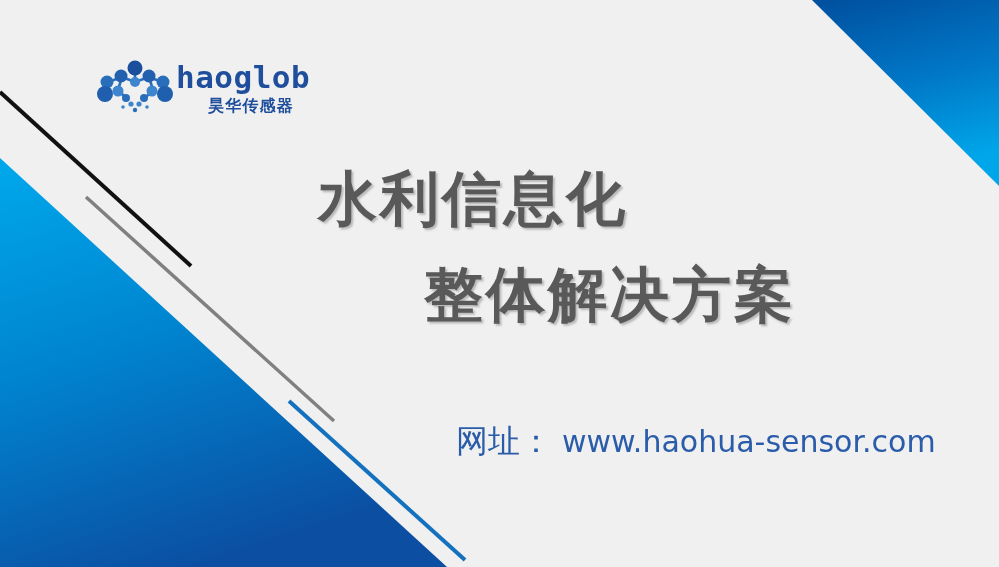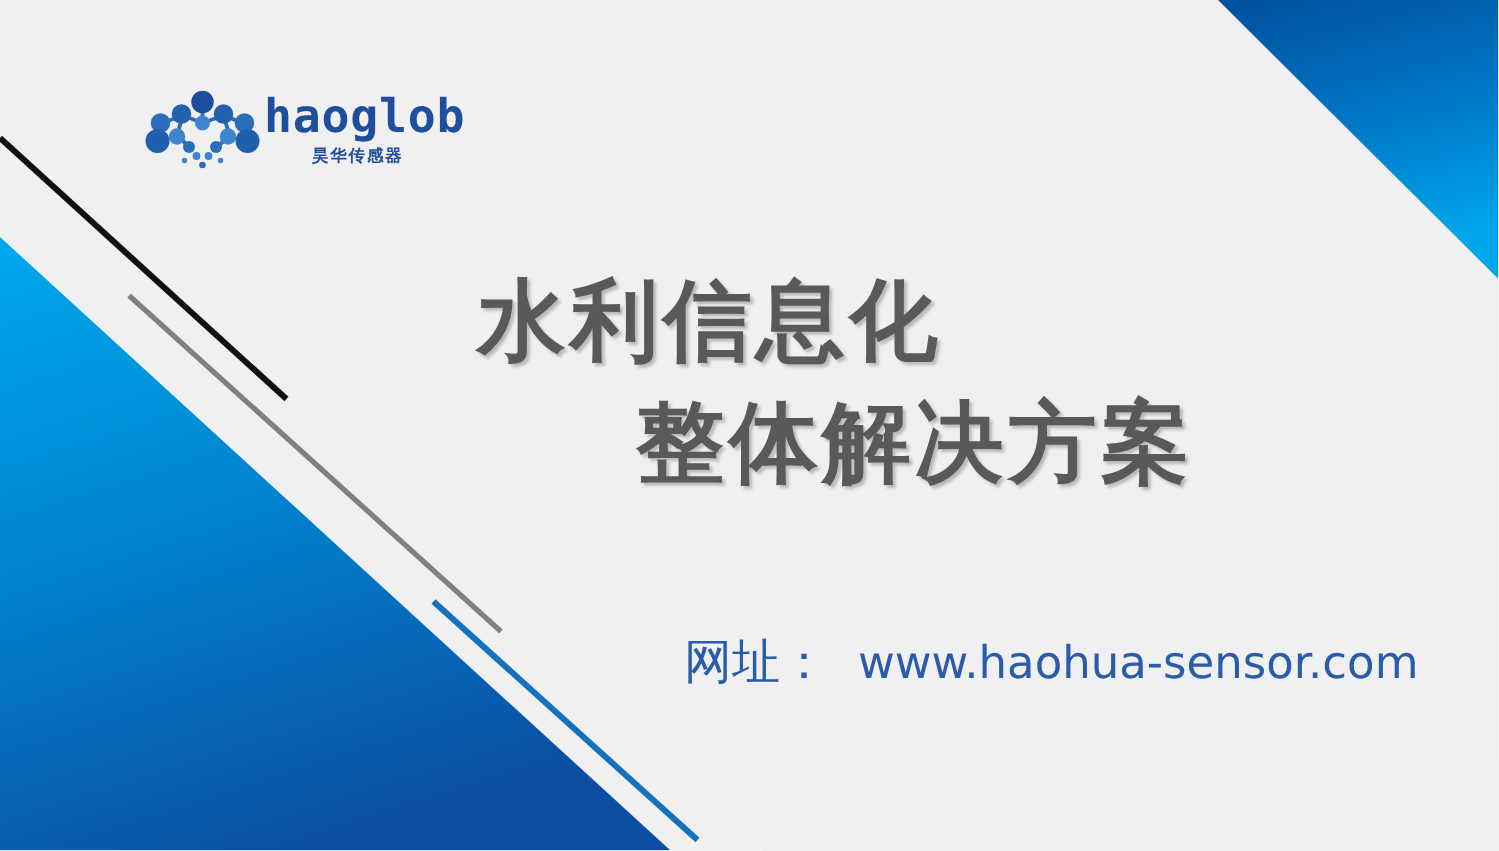--- a/index.html
+++ b/index.html
@@ -41,21 +41,21 @@
     position: absolute;
     left: 80px;
     top: 0px;
     width: 135px;
     height: 40px;
   }
   #logo-cn {
     position: absolute;
     left: 112px;
     top: 38px;
-    font-size: 11px;
+    font-size: 16px;
     font-weight: 700;
     letter-spacing: 1.2px;
     color: #1f4e9c;
     font-family: "Liberation Sans", sans-serif;
     white-space: nowrap;
   }
 
   
   #title-block {
     position: absolute;
@@ -69,21 +69,21 @@
     font-weight: 700;
     font-size: 59px;
     line-height: 1.0;
     letter-spacing: 3px;
     white-space: nowrap;
     text-shadow: 2px 2px 2px rgba(120,120,120,0.45);
   }
   #title-line-1 {
     position: absolute;
     left: 318px;
-    top: 24px;
+    top: 9px;
   }
   #title-line-2 {
     position: absolute;
     left: 424px;
     top: 105px;
   }
 
   
   #website {
     position: absolute;
@@ -95,21 +95,21 @@
     font-size: 30px;
     letter-spacing: 0px;
   }
   #website-label {
     font-size: 32px;
     color: #2a5caa;
   }
   #website-url {
     font-size: 30px;
     color: #2a5caa;
-    margin-left: 20px;
+    margin-left: 10px;
   }
 </style>
 </head>
 <body>
 
 <div id="slide">
 
   <svg id="bg-svg" viewBox="0 0 999 567" preserveAspectRatio="none" xmlns="http://www.w3.org/2000/svg">
     <defs>
       <linearGradient id="gradTopRight" x1="0" y1="0" x2="0.25" y2="1">

